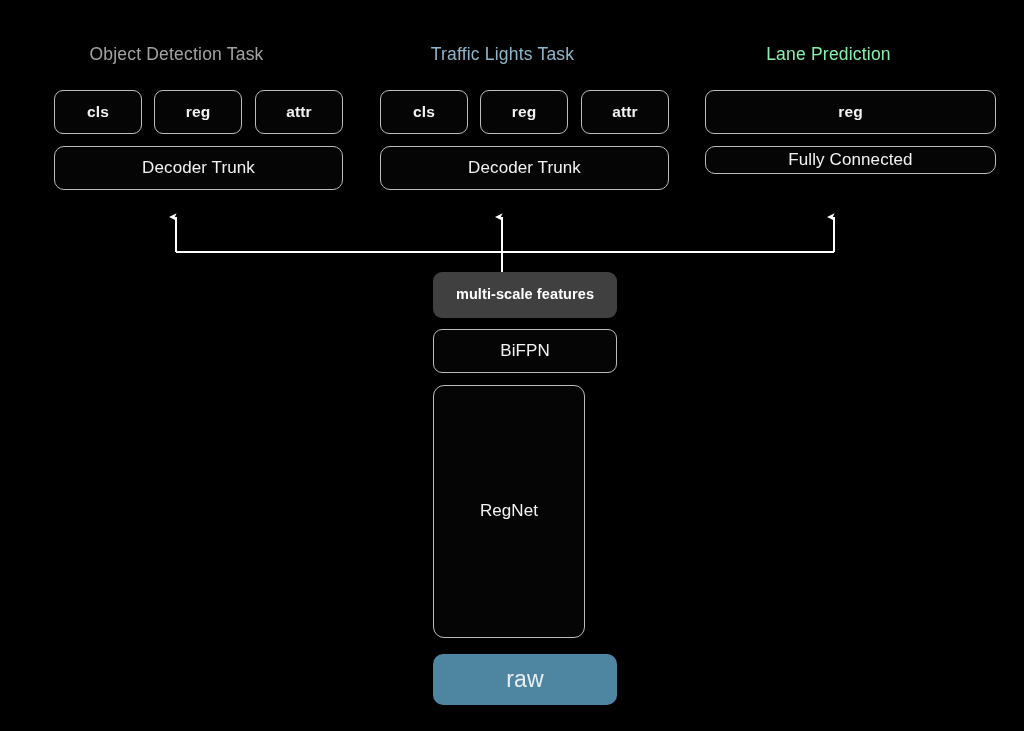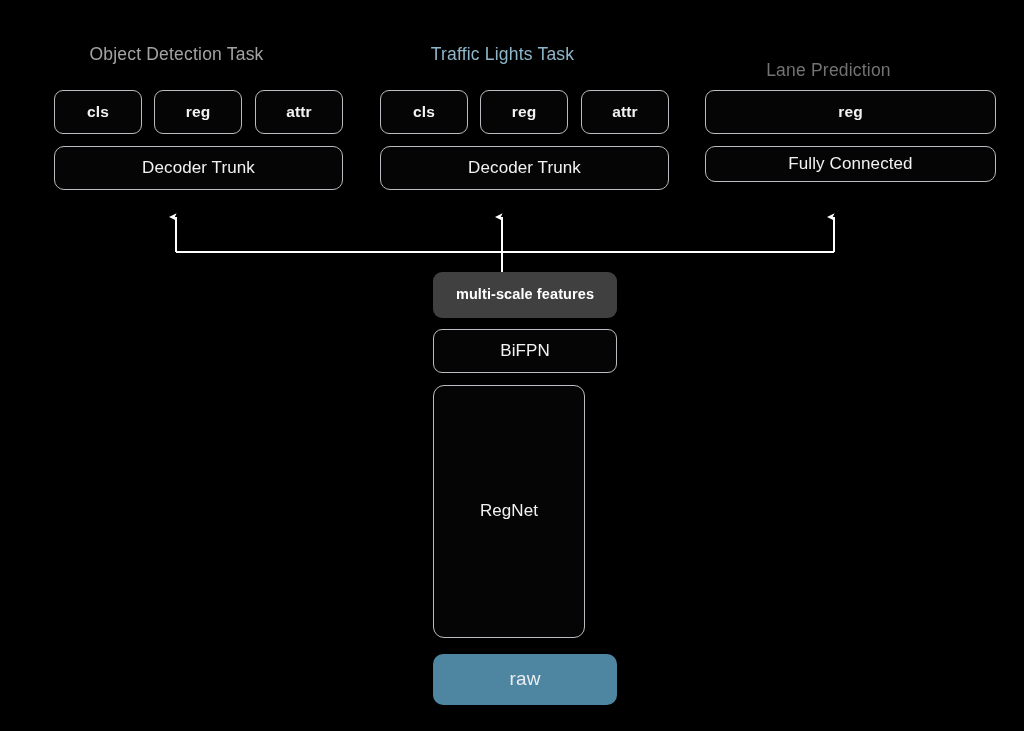--- a/index.html
+++ b/index.html
@@ -73,21 +73,21 @@
     color: #ffffff;
     font-weight: 700;
     font-size: 14.5px;
     border-radius: 9px;
   }
   .node.filled-steel {
     background: #4e85a0;
     border: none;
     color: #e8eef1;
     font-weight: 400;
-    font-size: 19px;
+    font-size: 23px;
     border-radius: 10px;
   }
 
   
   #connectors {
     position: absolute;
     left: 0;
     top: 0;
     width: 1024px;
     height: 731px;
@@ -96,41 +96,41 @@
 </style>
 </head>
 <body>
 
 <div id="canvas">
 
   <div class="task-title" style="left:32px; top:46px; width:289px; color:#a3a3a3;">Object Detection Task</div>
 
   <div class="task-title" style="left:358px; top:46px; width:289px; color:#8fb6c9;">Traffic Lights Task</div>
 
-  <div class="task-title" style="left:683px; top:46px; width:291px; color:#737373;margin-top:16px;">Lane Prediction</div>
+  <div class="task-title" style="left:683px; top:46px; width:291px; color:#86efac;">Lane Prediction</div>
 
   <div class="node outline small-label" style="left:32px; top:90px; width:88px; height:44px;">cls</div>
 
   <div class="node outline small-label" style="left:132px; top:90px; width:88px; height:44px;">reg</div>
 
   <div class="node outline small-label" style="left:233px; top:90px; width:88px; height:44px;">attr</div>
 
   <div class="node outline trunk-box wide-label" style="left:32px; top:146px; width:289px; height:44px;">Decoder Trunk</div>
 
   <div class="node outline small-label" style="left:358px; top:90px; width:88px; height:44px;">cls</div>
 
   <div class="node outline small-label" style="left:458px; top:90px; width:88px; height:44px;">reg</div>
 
   <div class="node outline small-label" style="left:559px; top:90px; width:88px; height:44px;">attr</div>
 
   <div class="node outline trunk-box wide-label" style="left:358px; top:146px; width:289px; height:44px;">Decoder Trunk</div>
 
   <div class="node outline small-label" style="left:683px; top:90px; width:291px; height:44px;">reg</div>
 
-  <div class="node outline trunk-box wide-label" style="left:683px; top:146px; width:291px; height:36px;">Fully Connected</div>
+  <div class="node outline trunk-box wide-label" style="left:683px; top:146px; width:291px; height:28px;">Fully Connected</div>
 
   <div class="node filled-light" style="left:411px; top:272px; width:184px; height:46px;">multi-scale features</div>
 
   <div class="node outline wide-label" style="left:411px; top:329px; width:184px; height:44px;">BiFPN</div>
 
   <div class="node outline regnet-box wide-label" style="left:411px; top:385px; width:152px; height:253px;">RegNet</div>
 
   <div class="node filled-steel" style="left:411px; top:654px; width:184px; height:51px;">raw</div>
 
   <svg id="connectors" viewBox="0 0 1024 731" xmlns="http://www.w3.org/2000/svg">

